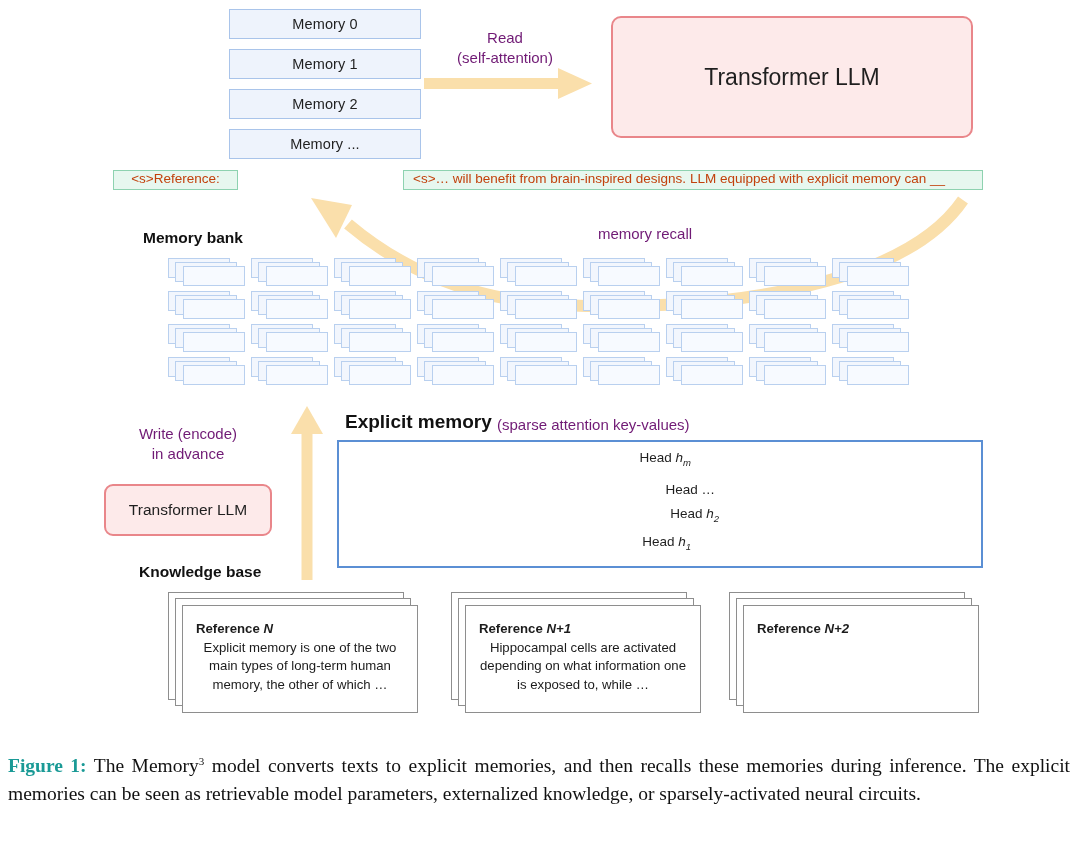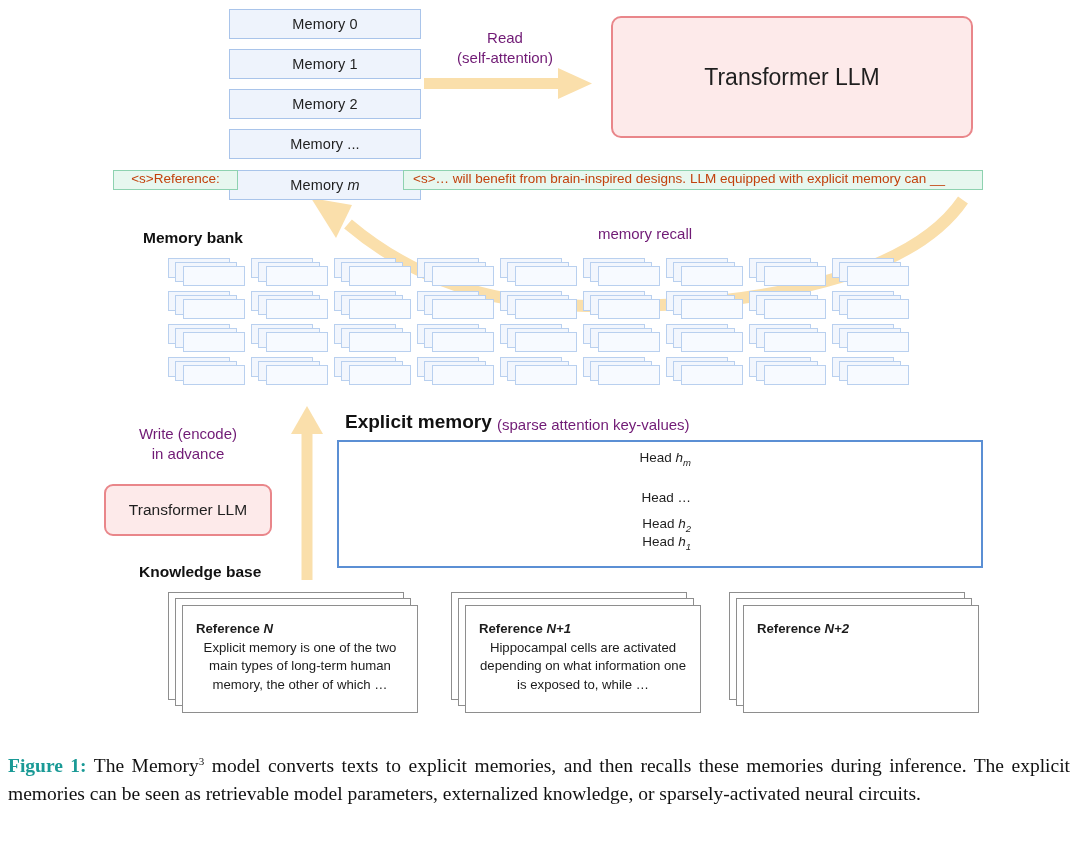--- a/index.html
+++ b/index.html
@@ -256,23 +256,20 @@
     <span>Memory 0</span>
   </div>
   <div class="mem-box" style="left:229px; top:49px;">
     <span>Memory 1</span>
   </div>
   <div class="mem-box" style="left:229px; top:89px;">
     <span>Memory 2</span>
   </div>
   <div class="mem-box" style="left:229px; top:129px;">
     <span>Memory ...</span>
-  </div>
-  <div class="mem-box" style="left:229px; top:170px;">
-    <span><span>Memory </span><i>m</i></span>
   </div>
 
   <div class="tok-box tok-ref">
     <span>&lt;s&gt;Reference:</span>
   </div>
   <div class="tok-box tok-sent">
     <span>&lt;s&gt;… will benefit from brain-inspired designs. LLM equipped with explicit memory can __</span>
   </div>
 
   <div class="llm llm-top">
@@ -478,29 +475,29 @@
   <div class="lbl" id="explicit-sub">(sparse attention key-values)</div>
   <div id="explicit-panel">
       <div class="head-row" style="top: 8px;">
         <div class="head-label">Head <i>h</i><sub>m</sub></div>
         <div class="head-bar">
           <div class="head-seg" style="left: 2%; width: 9.2%;"></div>
           <div class="head-seg" style="left: 43%; width: 9.6%;"></div>
           <div class="head-seg" style="left: 75%; width: 9.3%;"></div>
         </div>
       </div>
-      <div class="head-row" style="top: 48px;">
+      <div class="head-row" style="top: 40px; padding-left: 24px;">
         <div class="head-label">Head …</div>
         <div class="head-bar">
           <div class="head-seg" style="left: 8%; width: 11%;"></div>
           <div class="head-seg" style="left: 57.5%; width: 10.5%;"></div>
           <div class="head-seg" style="left: 89.5%; width: 10.5%;"></div>
         </div>
       </div>
-      <div class="head-row" style="top: 74px;">
+      <div class="head-row" style="top: 64px; padding-left: 28px;">
         <div class="head-label">Head <i>h</i><sub>2</sub></div>
         <div class="head-bar">
           <div class="head-seg" style="left: 25.8%; width: 4.1%;"></div>
           <div class="head-seg" style="left: 33.5%; width: 6.6%;"></div>
           <div class="head-seg" style="left: 51%; width: 8%;"></div>
         </div>
       </div>
       <div class="head-row" style="top: 92px;">
         <div class="head-label">Head <i>h</i><sub>1</sub></div>
         <div class="head-bar">

